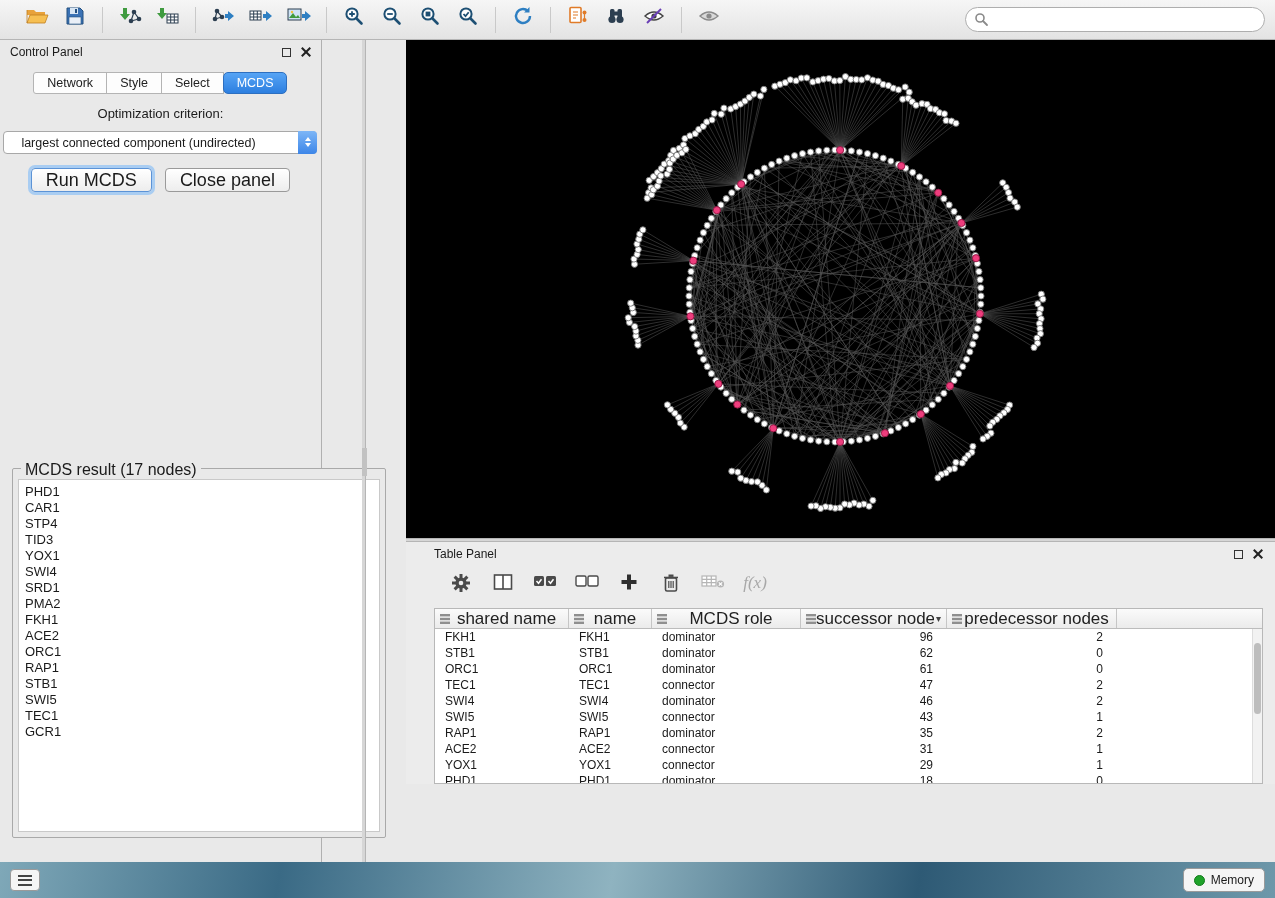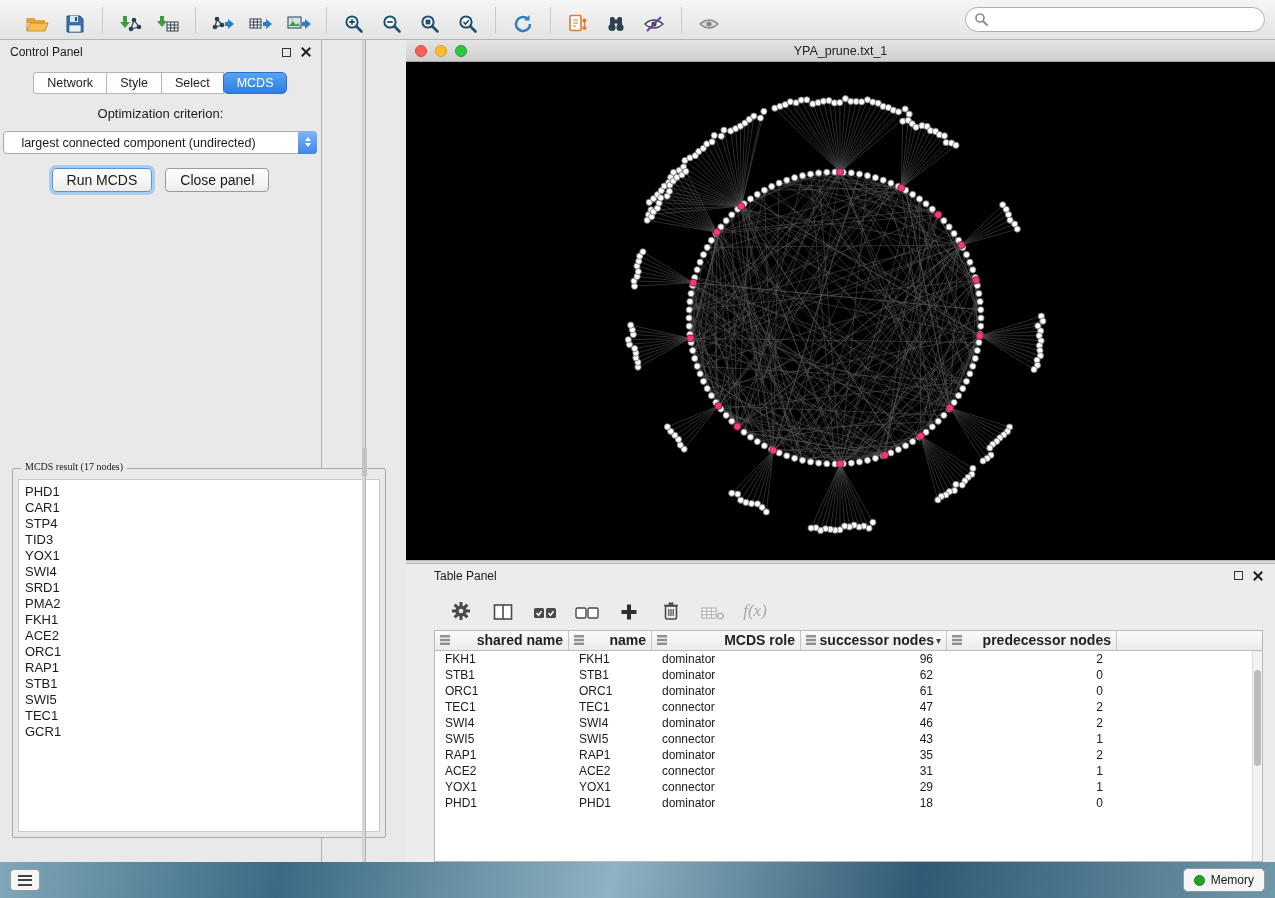--- a/index.html
+++ b/index.html
@@ -4,21 +4,21 @@
 <style>
   * { margin:0; padding:0; box-sizing:border-box; }
   html,body { width:1275px; height:898px; overflow:hidden; }
   body { font-family:"Liberation Sans", sans-serif; font-size:13px; background:#e9e9e9; color:#1a1a1a; }
 
   
   .toolbar { height:40px; background:linear-gradient(#f6f6f6,#e3e3e3); border-bottom:1px solid #b5b5b5;
              display:flex; align-items:center; padding:0 10px; }
   .tgroup { display:flex; align-items:center; gap:8px; padding:0 12px; }
   .tsep { width:1px; height:26px; background:#c9c9c9; }
-  .tbtn { width:30px; height:30px; display:flex; align-items:flex-end; justify-content:center; border-radius:4px; cursor:default; }
+  .tbtn { width:30px; height:30px; display:flex; align-items:flex-start; justify-content:center; border-radius:4px; cursor:default; }
   .tbtn svg { display:block; }
   .search-wrap { margin-left:auto; position:relative; }
   .search-wrap input { width:300px; height:25px; border:1px solid #aeaeae; border-radius:13px; background:#fff;
                        padding:0 10px 0 28px; font-size:12px; outline:none; font-family:"Liberation Sans",sans-serif;}
   .search-ico { position:absolute; left:9px; top:5px; }
 
   
   .main { display:flex; height:822px;gap:40px; }
   .left-panel { width:400px; background:#e9e9e9; position:relative; border-right:1px solid #b0b0b0; }
   .vsplit { width:5px; background:#d6d6d6; border-right:1px solid #b5b5b5; position:relative; }
@@ -43,54 +43,54 @@
   .combo { width:314px; height:23px; margin:10px auto 0; background:#fff; border:1px solid #a8a8a8; border-radius:4px;
            display:flex; align-items:center; position:relative; }
   .combo-text { flex:1; padding:0 17px; font-size:12.5px; white-space:nowrap; overflow:hidden; }
   .combo-btn { width:19px; height:23px; margin:-1px -1px 0 0; border-radius:0 4px 4px 0;
                background:linear-gradient(#7db6f7,#3d86e8); display:flex; flex-direction:column; align-items:center; justify-content:center; gap:2px; }
   .combo-btn .up { width:0;height:0;border-left:3.5px solid transparent;border-right:3.5px solid transparent;border-bottom:4.5px solid #fff; }
   .combo-btn .dn { width:0;height:0;border-left:3.5px solid transparent;border-right:3.5px solid transparent;border-top:4.5px solid #fff; }
 
   .btn-row { display:flex; justify-content:center; gap:13px; margin-top:14px; }
   .btn { height:24px; padding:0 14px; background:linear-gradient(#ffffff,#ededed); border:1px solid #9a9a9a;
-         border-radius:4px; font-size:14px; display:flex; align-items:center; }
+         border-radius:4px; font-size:18px; display:flex; align-items:center; }
   .btn.focused { box-shadow:0 0 0 3px #a9cdf2; border-color:#5c93d6; }
 
   .mcds-fieldset { position:absolute; left:12px; top:428px; width:374px; height:370px;
                    border:1px solid #a9a9a9; border-radius:2px; background:#e9e9e9; }
-  .mcds-legend { position:absolute; top:-8px; left:8px; background:#e9e9e9; padding:0 4px; font-size:10px;font-family:Liberation Serif, serif; }
+  .mcds-legend { position:absolute; top:-8px; left:8px; background:#e9e9e9; padding:0 4px; font-size:16px; }
   .mcds-list { position:absolute; left:5px; top:10px; right:5px; bottom:5px; background:#fff; border:1px solid #c9c9c9;
                overflow:hidden; padding:4px 0 0 6px; }
   .result-item { font-size:13px; line-height:16px; }
 
   
   .net-titlebar { height:22px; background:linear-gradient(#e4e4e4,#cfcfcf); border-bottom:1px solid #a8a8a8;
                   position:relative; display:flex; align-items:center; justify-content:center; font-size:12.5px; color:#222; }
   .macbtns { position:absolute; left:9px; top:5px; display:flex; gap:8px; }
   .macbtn { width:12px; height:12px; border-radius:50%; }
   .mac-close { background:#ff5f57; border:1px solid #e0443e; }
   .mac-min { background:#febc2e; border:1px solid #d89c22; }
   .mac-zoom { background:#28c840; border:1px solid #1da22f; }
   .net-canvas { height:498px; background:#000; position:relative; }
 
   .hsplit { height:4px; background:#d6d6d6; border-top:1px solid #b5b5b5; border-bottom:1px solid #b5b5b5; }
 
   
-  .table-panel { height:304px; background:#ececec; display:flex; flex-direction:column;padding-left:16px; }
+  .table-panel { height:242px; background:#ececec; display:flex; flex-direction:column;padding-left:16px; }
   .tp-titlebar { height:24px; display:flex; align-items:center; padding:0 12px; font-size:12px; }
   .tp-toolbar { height:40px; display:flex; align-items:center; gap:16px; padding:0 0 0 26px; }
   .tp-toolbar .tbtn { width:26px; height:26px; }
   .fx-label { font-family:"Liberation Serif", serif; font-style:italic; font-size:17px; color:#a8a8a8; }
   .table-wrap { flex:1; margin:2px 12px 0; background:#fff; border:1px solid #b8b8b8; position:relative; overflow:hidden; }
   .thead { display:flex; height:20px; border-bottom:1px solid #bcbcbc; }
   .th { background:linear-gradient(#fbfbfb,#ebebeb); border-right:1px solid #c6c6c6; display:flex; align-items:center;
         padding:0 5px; position:relative; flex-shrink:0; }
   .th-ico { display:flex; align-items:center; }
-  .th-label { flex:1; text-align:right; font-size:14px; color:#222; white-space:nowrap; overflow:hidden;font-weight:bold; }
+  .th-label { flex:1; text-align:center; font-size:17px; color:#222; white-space:nowrap; overflow:hidden; }
   .th-sort { font-size:10px; color:#444; margin-left:2px; }
   .th-fill { flex:1; border-right:none; }
   .tbody { position:absolute; left:0; right:10px; top:20px; bottom:0; overflow:hidden; }
   .tr { display:flex; height:16px; align-items:center; }
   .td { font-size:12px; padding:0 10px; white-space:nowrap; overflow:hidden; flex-shrink:0; }
   .td.num { text-align:right; padding-right:14px; }
   .vscroll { position:absolute; right:0; top:20px; bottom:0; width:10px; background:#f2f2f2; border-left:1px solid #ddd; }
   .vthumb { position:absolute; left:1px; right:1px; top:9%; height:46%; background:#bdbdbd; border-radius:4px; }
 
   .tp-tabs { height:30px; display:flex; justify-content:center; align-items:center; }
@@ -349,28 +349,20 @@
     </div>
   </div>
 
   <div class="vsplit">
       <div class="notch"></div>
     </div>
 
   <div class="right-col">
 
     <div>
-      <div class="net-titlebar">
-        <span class="macbtns">
-          <span class="macbtn mac-close"></span>
-          <span class="macbtn mac-min"></span>
-          <span class="macbtn mac-zoom"></span>
-        </span>
-        <span>YPA_prune.txt_1</span>
-      </div>
       <div class="net-canvas">
         <svg id="netsvg" width="869" height="498">
             <g stroke="#9a9a9a" stroke-width="0.55" opacity="0.55">
               <line x1="335.15300898576527" y1="144.15751130462922" x2="242.6445791326597" y2="152.70150342594303"></line>
               <line x1="335.15300898576527" y1="144.15751130462922" x2="245.05499007741682" y2="147.87166500557794"></line>
               <line x1="335.15300898576527" y1="144.15751130462922" x2="243.18586880130653" y2="140.35640483327205"></line>
               <line x1="335.15300898576527" y1="144.15751130462922" x2="247.56086317808558" y2="136.61345100116893"></line>
               <line x1="335.15300898576527" y1="144.15751130462922" x2="251.5112664787065" y2="132.67379773370783"></line>
               <line x1="335.15300898576527" y1="144.15751130462922" x2="255.2459499166559" y2="128.63845306955585"></line>
               <line x1="335.15300898576527" y1="144.15751130462922" x2="258.2321982541839" y2="124.06488746790527"></line>

